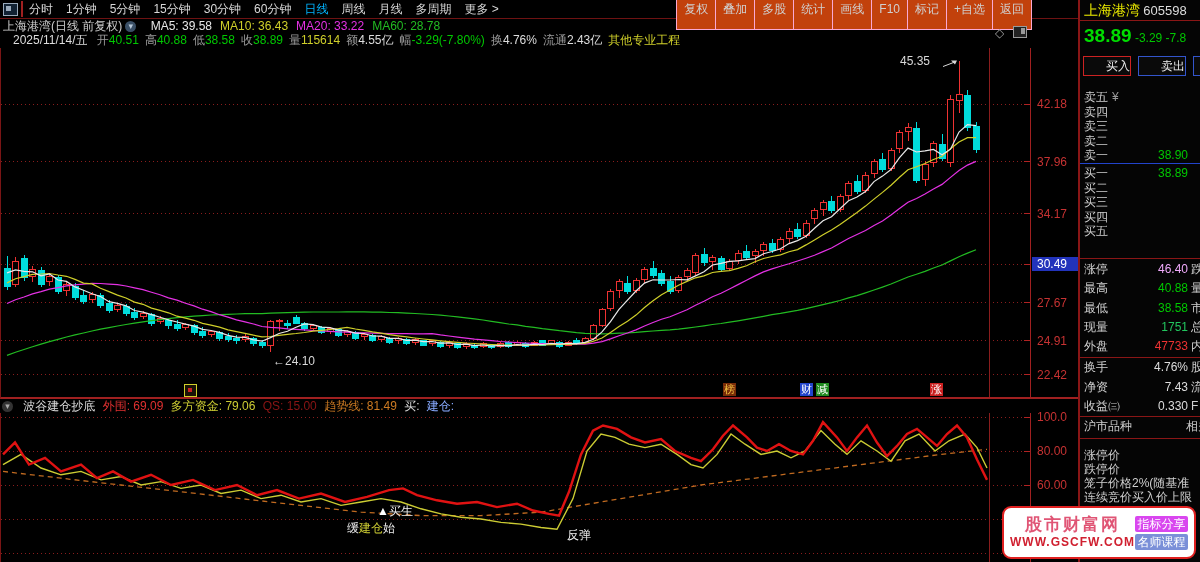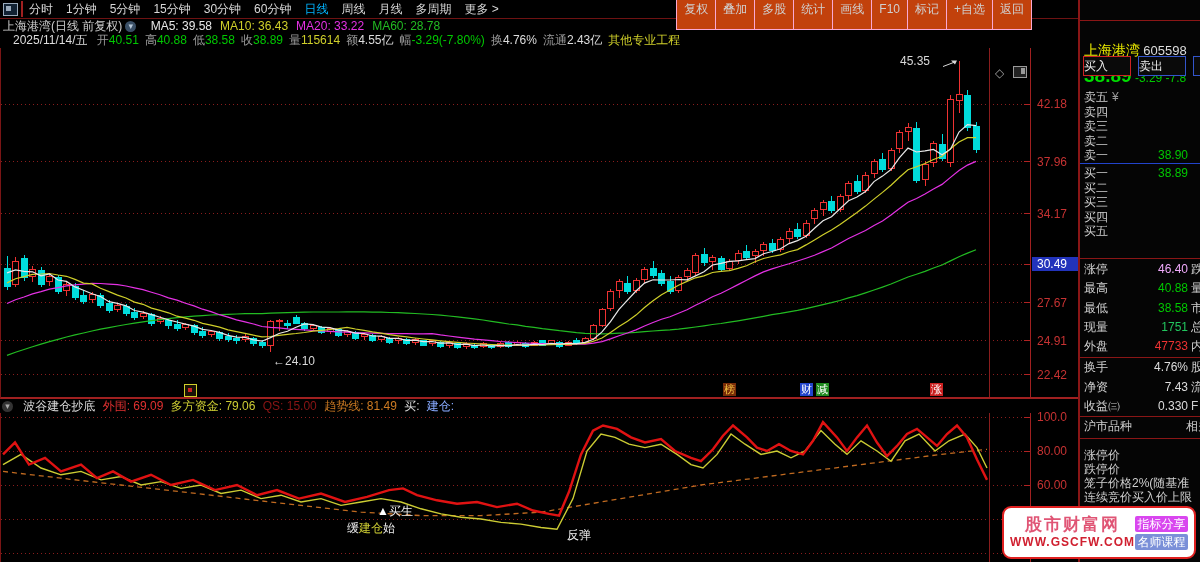--- a/index.html
+++ b/index.html
@@ -1,18 +1,18 @@
 <!DOCTYPE html>
 <html><head>
 <meta charset="utf-8">
 <style>
   html,body{margin:0;padding:0;background:#000;}
   body{font-family:"Liberation Sans",sans-serif;}
   .app{position:relative;width:1200px;height:562px;background:#000;overflow:hidden;}
-  .abs{position:absolute;margin-top:40px;}
+  .abs{position:absolute;}
   
   .menu-bar{position:absolute;left:0;top:0;width:1078px;height:18px;border-bottom:1px solid #6e1212;display:flex;align-items:center;font-size:12px;color:#d8d8d8;white-space:nowrap;}
   .win-icon{width:13px;height:11px;border:1px solid #9ab;margin:0 3px 0 3px;position:relative;background:#123;}
   .win-icon:after{content:"";position:absolute;left:2px;top:2px;width:5px;height:5px;background:#9ab;}
   .menu-sep{width:2px;height:16px;background:#a02020;margin-right:6px;}
   .menu-item{margin-right:13px;cursor:default;}
   .menu-item.active{color:#00b4ff;}
   .tool-item{border:1px solid #f9a8d4;background:#c2410c;color:#d0d0d0;height:16px;line-height:16px;padding:12px 7px;margin-left:-1px;}
   
   .title-row{position:absolute;left:0;top:19px;width:1078px;height:14px;font-size:12px;line-height:14px;color:#cfcfcf;white-space:nowrap;}
@@ -27,21 +27,21 @@
   .ev-mark{position:absolute;height:13px;font-size:11px;line-height:13px;padding:0 1px;}
   .note{position:absolute;font-size:12px;color:#d8d8d8;white-space:nowrap;}
   .sq-icon{position:absolute;width:11px;height:11px;border:1px solid #cfcf2a;background:#1a1206;}
   .sq-icon:after{content:"";position:absolute;left:3px;top:3px;width:4px;height:4px;background:#cc2020;}
   
   .right-panel{position:absolute;left:1078px;top:0;width:122px;height:562px;background:#050505;border-left:2px solid #8a1616;font-size:12px;color:#cfcfcf;overflow:hidden;}
   .rp-row{position:absolute;left:4px;right:0;height:14px;line-height:14px;white-space:nowrap;}
   .rp-val{position:absolute;right:14px;top:0;text-align:right;}
   .rp-clip{position:absolute;right:0;top:0;width:11px;overflow:hidden;color:#cfcfcf;}
   .rp-sep{position:absolute;left:0;width:122px;height:0;border-top:1px solid #8a1616;}
-  .btn{position:absolute;top:56px;height:18px;line-height:18px;text-align:left;color:#eee;background:#0a0a0a;}
+  .btn{position:absolute;top:56px;height:18px;line-height:18px;text-align:right;color:#eee;background:#0a0a0a;}
   
   .watermark{position:absolute;right:4px;bottom:3px;width:194px;height:53px;background:#fff;border:2px solid #e02020;border-radius:9px;z-index:20;display:flex;align-items:center;padding:0 6px;box-sizing:border-box;}
   .wm-left{flex:1;text-align:center;}
   .wm-name{color:#e05575;font-size:17px;font-weight:bold;letter-spacing:2px;line-height:20px;}
   .wm-url{color:#d02030;font-size:12px;font-weight:bold;letter-spacing:1px;line-height:15px;}
   .wm-badges{width:58px;}
   .wm-badge{display:block;color:#fff;font-size:12px;line-height:16px;text-align:center;margin:2px 0;border-radius:2px;}
 </style>
 </head>
 <body>

